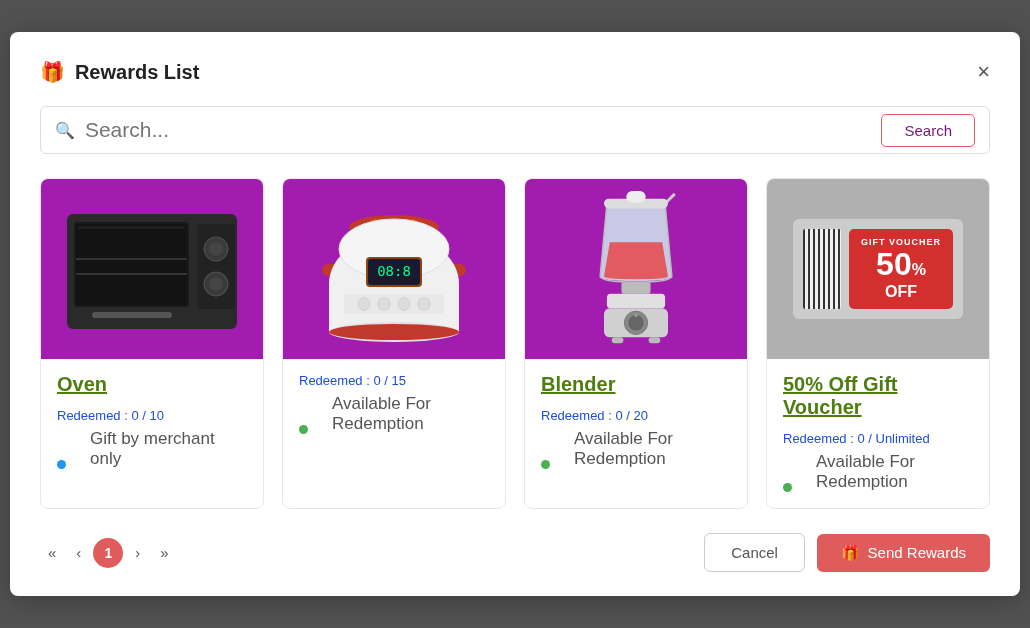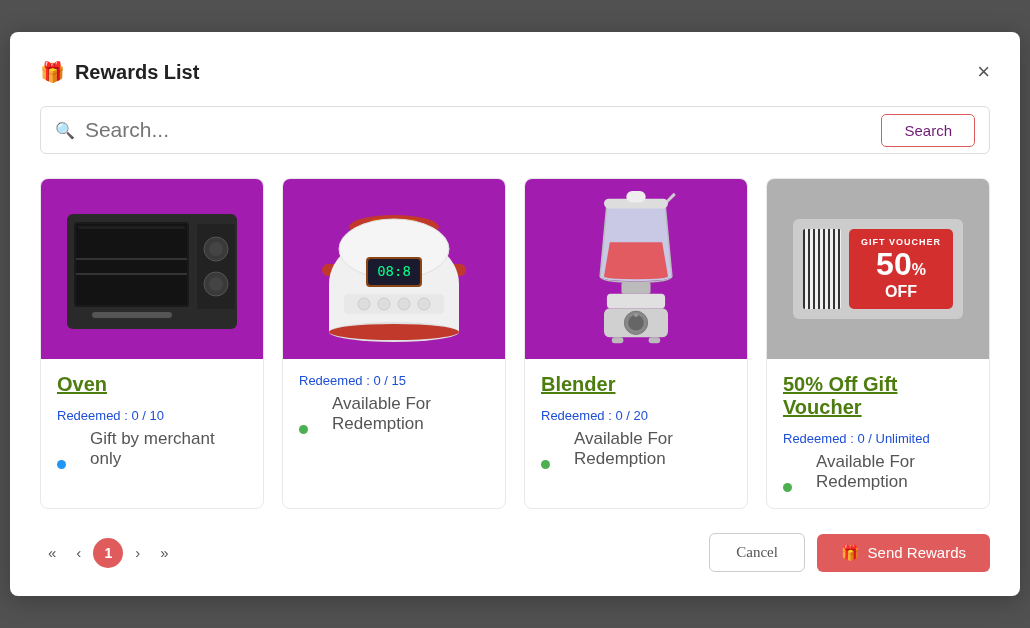--- a/index.html
+++ b/index.html
@@ -193,21 +193,20 @@
       align-items: center;
     }
     .cancel-btn {
       background: #fff;
       border: 1.5px solid #ccc;
       color: #555;
       border-radius: 6px;
       padding: 10px 26px;
       font-size: 15px;
       cursor: pointer;
-      font-family: Liberation Serif, serif;
     }
     .send-btn {
       background: #e05c5c;
       border: none;
       color: #fff;
       border-radius: 6px;
       padding: 10px 24px;
       font-size: 15px;
       cursor: pointer;
       display: flex;

